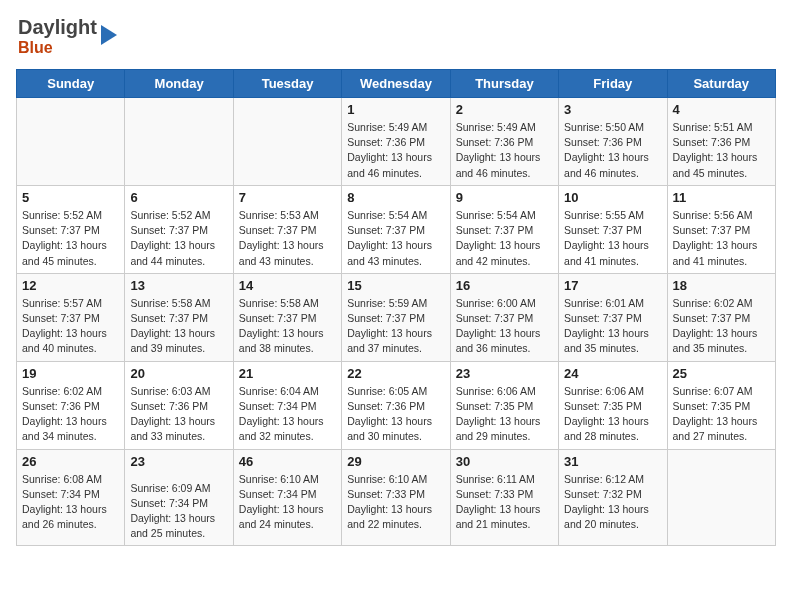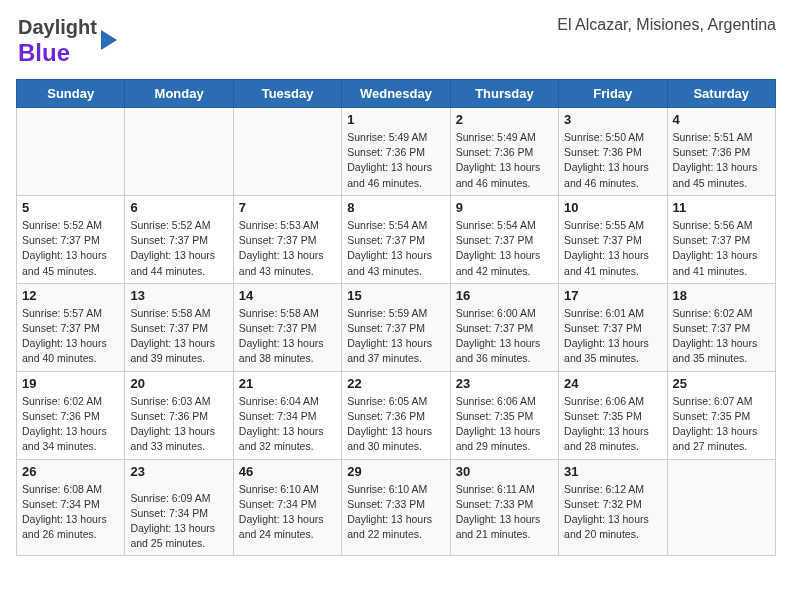--- a/index.html
+++ b/index.html
@@ -70,21 +70,21 @@
     .logo-wrapper {
       display: flex;
       align-items: center;
     }
     .logo-lines {
       display: flex;
       flex-direction: column;
       margin-left: 2px;
     }
     .logo-line1 { color: #444; font-size: 20px; font-weight: bold; }
-    .logo-line2 { color: #6d28d9; font-size: 24px; font-weight: bold; }
+    .logo-line2 { color: #c2410c; font-size: 16px; font-weight: bold; }
     .logo-chevron {
       display: inline-block;
       width: 0;
       height: 0;
       border-top: 10px solid transparent;
       border-bottom: 10px solid transparent;
       border-left: 16px solid #2a6db5;
       margin-left: 4px;
       margin-top: -4px;
     }
@@ -94,21 +94,20 @@
 
 <div class="header">
   <div class="logo-wrapper">
     <div class="logo-lines">
       <span class="logo-line1">Daylight</span>
       <span class="logo-line2">Blue</span>
     </div>
     <div class="logo-chevron"></div>
   </div>
   <div class="title-block">
-    <h2>El Alcazar, Misiones, Argentina</h2>
   </div>
 </div>
 
 <table>
   <thead>
     <tr>
     <th>Sunday</th>
         <th>Monday</th>
         <th>Tuesday</th>
         <th>Wednesday</th>

